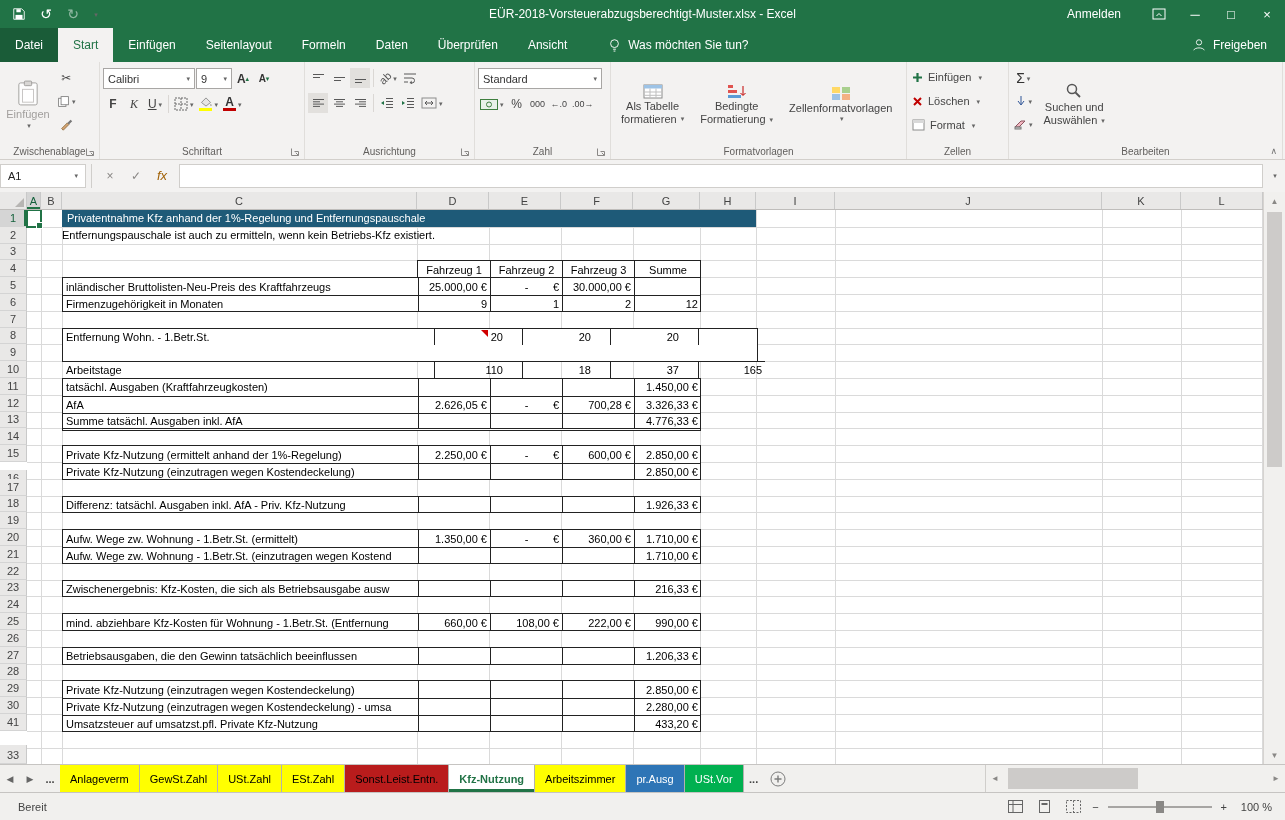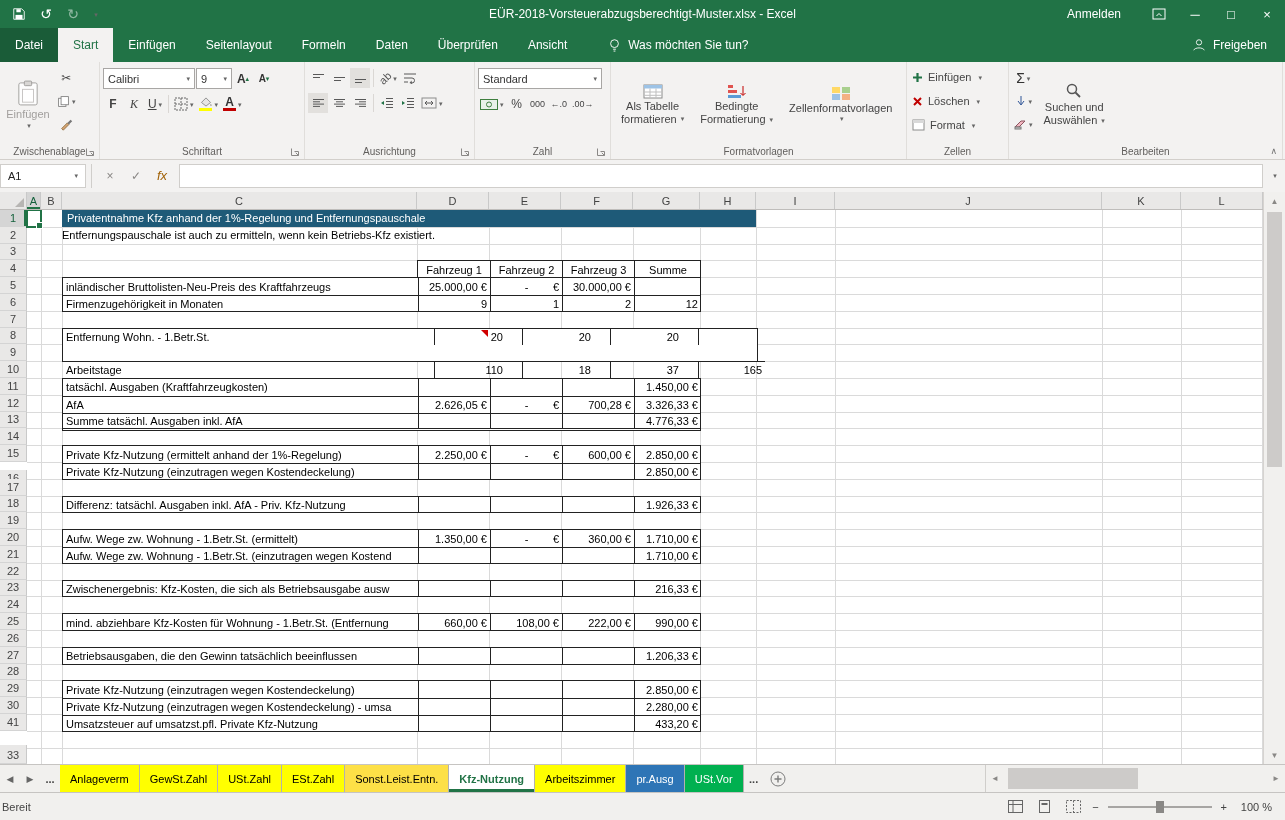--- a/index.html
+++ b/index.html
@@ -108,21 +108,21 @@
   .stab.active{background:#fff;color:#217346;font-weight:bold;box-shadow:inset 0 -3px 0 #217346}
   .newsheet{width:28px;display:flex;align-items:center;justify-content:center}
   .hspacer{flex:1}
   #hscroll{width:300px;display:flex;align-items:center;background:#f1f0ee;border-left:1px solid #d0cecb}
   #hscroll .sarrow{width:18px;height:100%}
   .htrack{flex:1;height:100%;position:relative}
   .hthumb{position:absolute;left:4px;top:3px;bottom:3px;width:130px;background:#cdcbc9}
 
   
   #statusbar{height:28px;background:#f1f0ee;border-top:1px solid #c6c4c2;display:flex;align-items:center;font-size:11px;color:#444}
-  .ready{padding-left:2px}
+  .ready{padding-left:18px}
   .sright{margin-left:auto;display:flex;align-items:center;gap:9px;padding-right:13px}
   .vbtn{width:20px;height:18px;display:flex;align-items:center;justify-content:center}
   .ztrack{width:104px;height:2px;background:#a7a5a3;position:relative}
   .zthumb{position:absolute;left:48px;top:-5px;width:8px;height:12px;background:#8a8886}
   .zoomval{min-width:36px;text-align:right}
 </style>
 </head>
 <body>
 
 <div id="titlebar">
@@ -816,21 +816,21 @@
     </div>
   <div class="tnav">
       <span>▶</span>
     </div>
   <div class="tdots">...</div>
   <div id="sheettabs">
       <div class="stab yellow" style="background: rgb(255, 255, 0);">Anlageverm</div>
       <div class="stab yellow" style="background: rgb(255, 255, 0);">GewSt.Zahl</div>
       <div class="stab yellow" style="background: rgb(255, 255, 0);">USt.Zahl</div>
       <div class="stab yellow" style="background: rgb(255, 255, 0);">ESt.Zahl</div>
-      <div class="stab yellow" style="background: #fde047;">Sonst.Leist.Entn.</div>
+      <div class="stab yellow" style="background: #b91c1c;">Sonst.Leist.Entn.</div>
       <div class="stab active">Kfz-Nutzung</div>
       <div class="stab yellow" style="background: rgb(255, 255, 0);">Arbeitszimmer</div>
       <div class="stab blue" style="background: rgb(46, 117, 182); color: rgb(255, 255, 255);">pr.Ausg</div>
       <div class="stab green" style="background: rgb(0, 176, 80); color: rgb(255, 255, 255);">USt.Vor</div>
     </div>
   <div class="tdots">...</div>
   <div class="newsheet">
     <svg width="16" height="16" viewBox="0 0 16 16">
         <circle cx="8" cy="8" r="7" fill="none" stroke="#7c7c7c"></circle>
         <path d="M8 4.5v7M4.5 8h7" stroke="#7c7c7c" stroke-width="1.4"></path>

